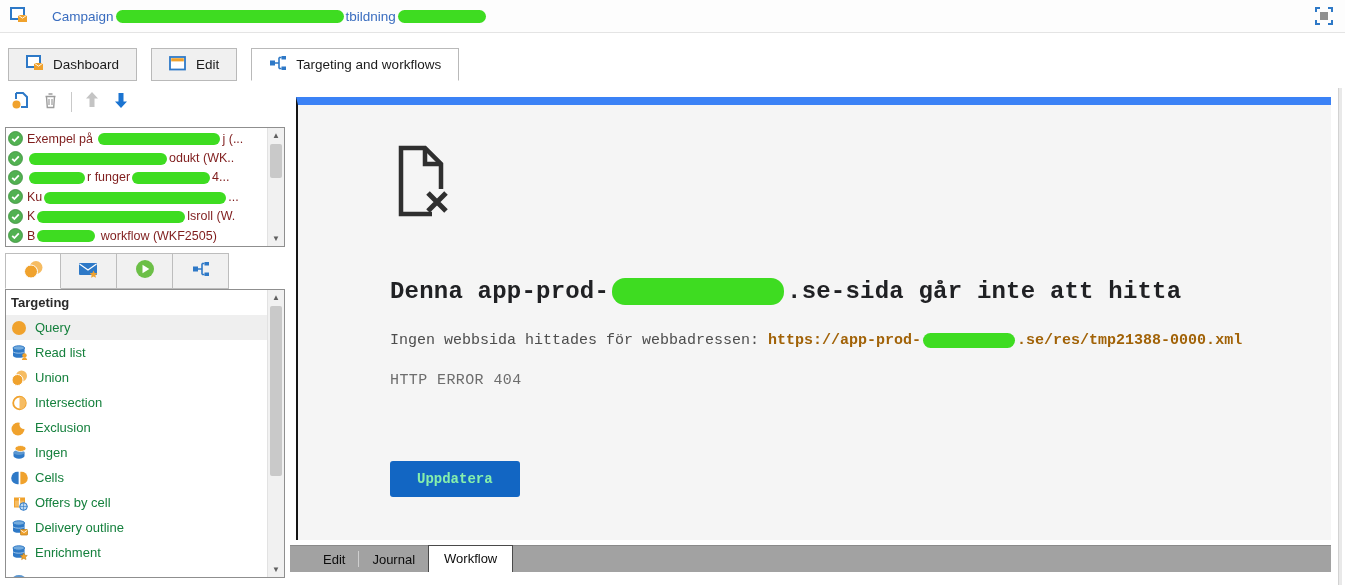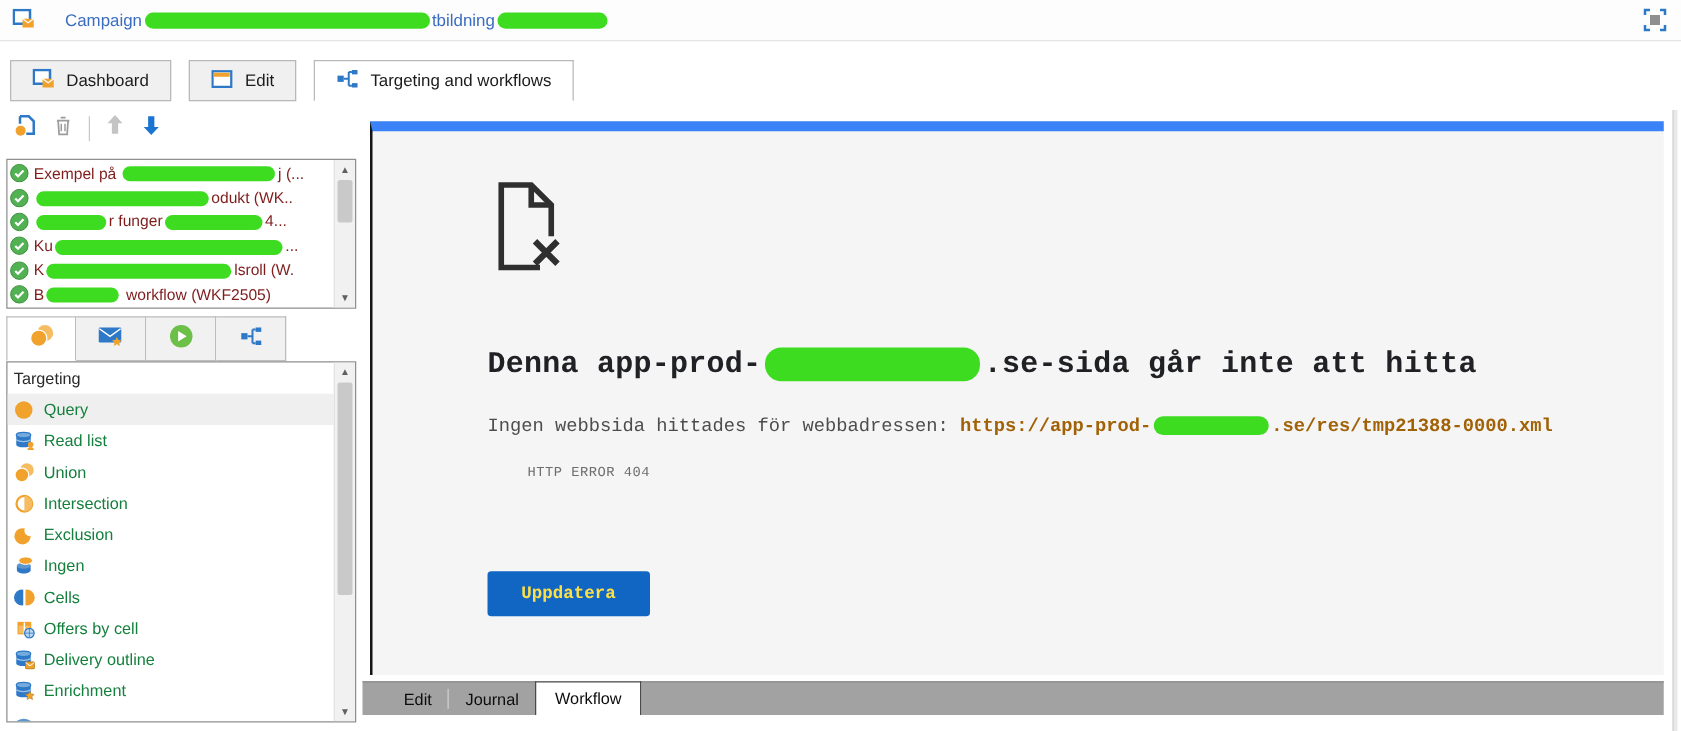--- a/index.html
+++ b/index.html
@@ -35,36 +35,36 @@
   .sb-btn.bottom{position:absolute;bottom:0;left:0;right:0;}
   .sb-thumb{position:absolute;left:2px;right:2px;background:#c9c9c9;border-radius:2px;cursor:pointer;}
   .palette-tabs{position:absolute;left:5px;top:253px;display:flex;height:36px;}
   .p-tab{width:56px;display:flex;align-items:center;justify-content:center;background:#f1f1f1;
     border:1px solid #bdbdbd;border-left:none;box-sizing:border-box;cursor:pointer;}
   .p-tab:first-child{border-left:1px solid #bdbdbd;}
   .p-tab.active{background:#fff;border-bottom-color:#fff;}
   .palette-list{position:absolute;left:5px;top:289px;width:280px;height:289px;border:1px solid #8f8f8f;
     background:#fff;box-sizing:border-box;display:flex;overflow:hidden;}
   .p-rows{flex:1;overflow:hidden;}
-  .p-header{height:25px;line-height:25px;padding-left:5px;font-size:13px;color:#2a2a2a;}
+  .p-header{height:25px;line-height:25px;padding-left:5px;font-size:13px;color:#2a2a2a;font-weight:bold;}
   .p-item{height:25px;display:flex;align-items:center;gap:7px;padding-left:4px;font-size:13px;color:#15803d;cursor:pointer;}
   .p-item.selected{background:#efefef;}
   .p-item .icon{flex:0 0 auto;display:flex;width:18px;justify-content:center;}
   
   .main-frame{position:absolute;left:296px;top:97px;width:1035px;height:443px;background:#f5f5f5;
     border-top:8px solid #3b82f6;border-left:2px solid #141414;box-sizing:border-box;font-family:Liberation Mono, monospace;}
   .error-content{margin-left:92px;}
   .doc-icon{margin-top:38px;}
   .error-heading{font-size:24px;font-weight:700;color:#202124;margin-top:54px;letter-spacing:.2px;}
   .error-heading .redact{height:27px;border-radius:13px;margin:0 3px;}
   .error-msg{margin-top:27px;font-size:15px;color:#4d4d4d;}
   .error-msg b{color:#a16207;}
   .error-msg .redact{height:15px;border-radius:8px;}
-  .error-code{margin-top:23px;font-size:11px;color:#6e6e6e;letter-spacing:.4px;margin-left:32px;}
-  .reload-btn{margin-top:72px;background:#1266c3;color:#fde047;border:none;padding:10px 27px;
+  .error-code{margin-top:23px;font-size:15px;color:#6e6e6e;letter-spacing:.4px;}
+  .reload-btn{margin-top:72px;background:#1266c3;color:#86efac;border:none;padding:10px 27px;
     font-size:14px;font-weight:600;border-radius:3px;font-family:inherit;cursor:pointer;}
   
   .bottom-bar{position:absolute;left:290px;top:545px;width:1041px;height:27px;background:#a2a2a2;
     border-top:1px solid #8a8a8a;display:flex;align-items:flex-end;padding-left:20px;box-sizing:border-box;}
   .b-tab{font-size:13px;color:#0c0c0c;padding:3px 13px 5px;cursor:pointer;}
   .b-sep{width:1px;height:16px;background:#cfcfcf;margin-bottom:5px;}
   .b-tab.active{background:#fff;border:1px solid #4a4a4a;border-bottom:none;padding:5px 15px 6px;}
   .right-line{position:absolute;left:1338px;top:88px;width:3px;height:497px;background:#e9e9e9;border-left:1px solid #d2d2d2;}
 </style>
 </head>

